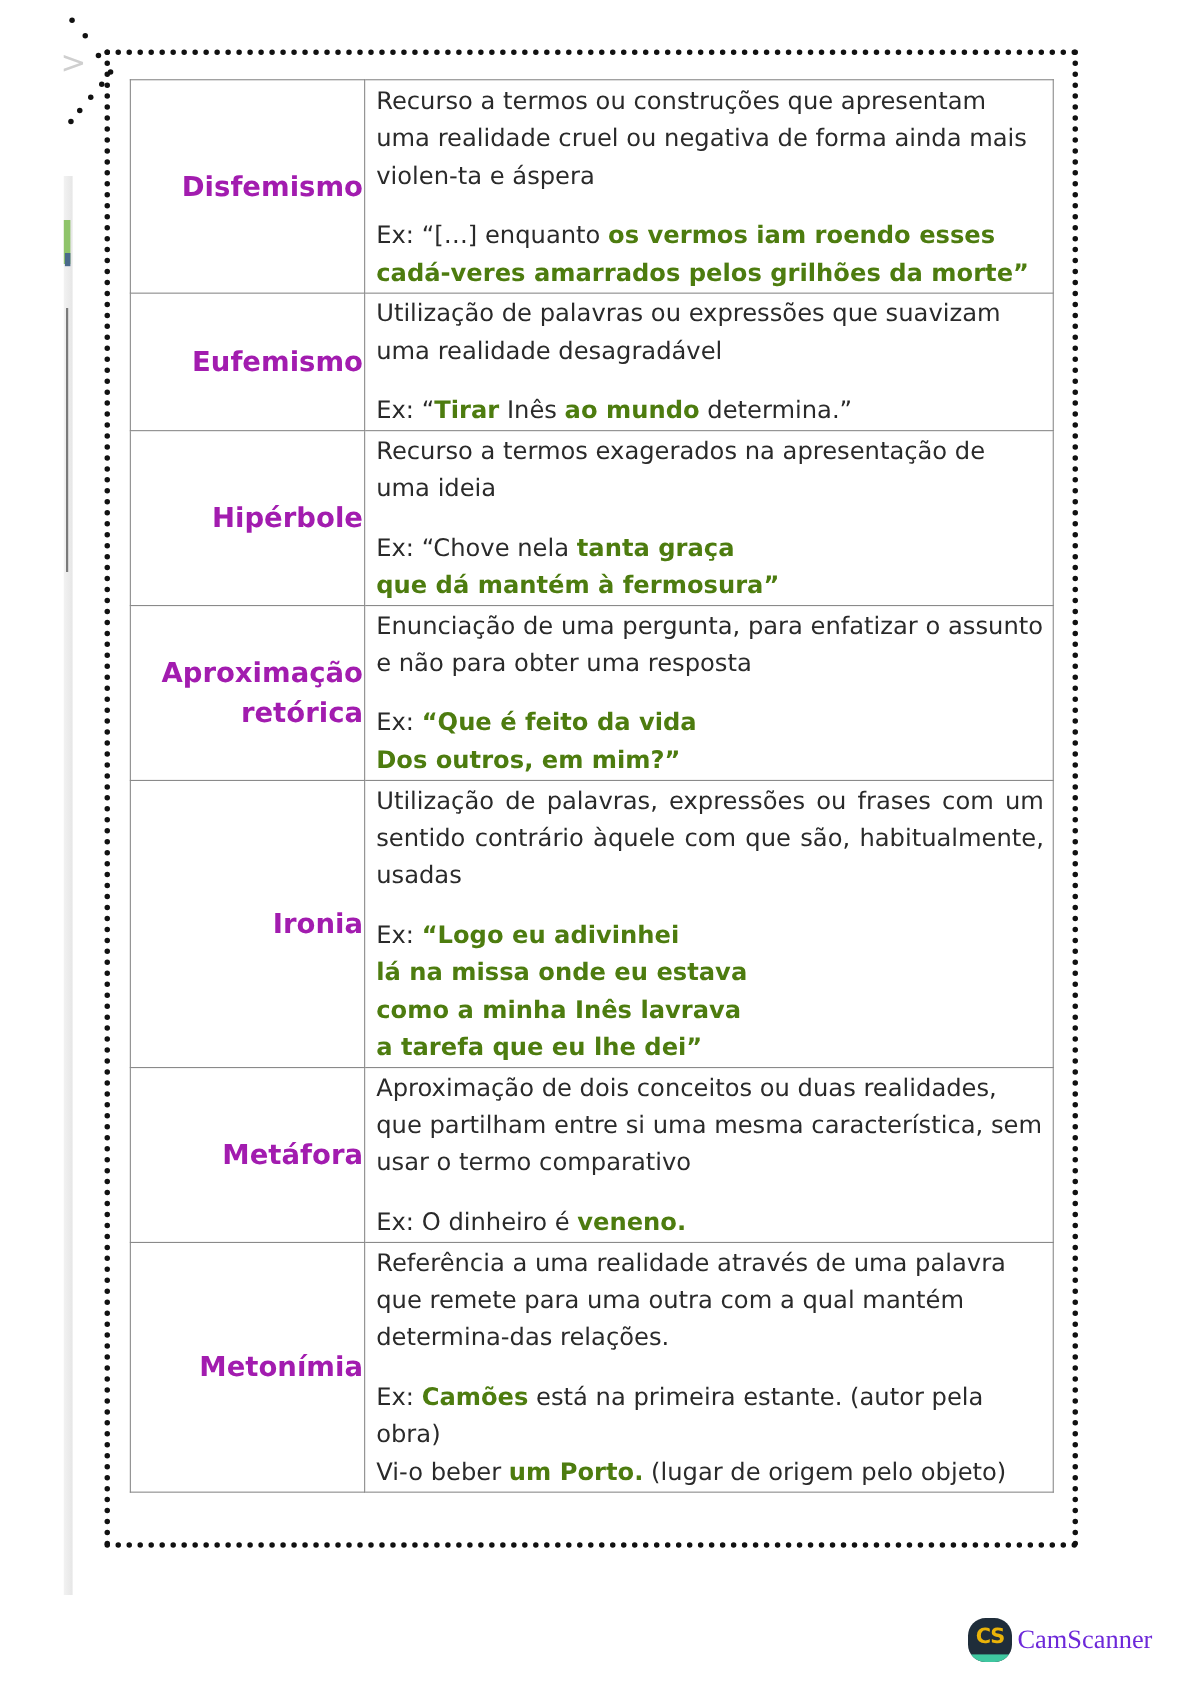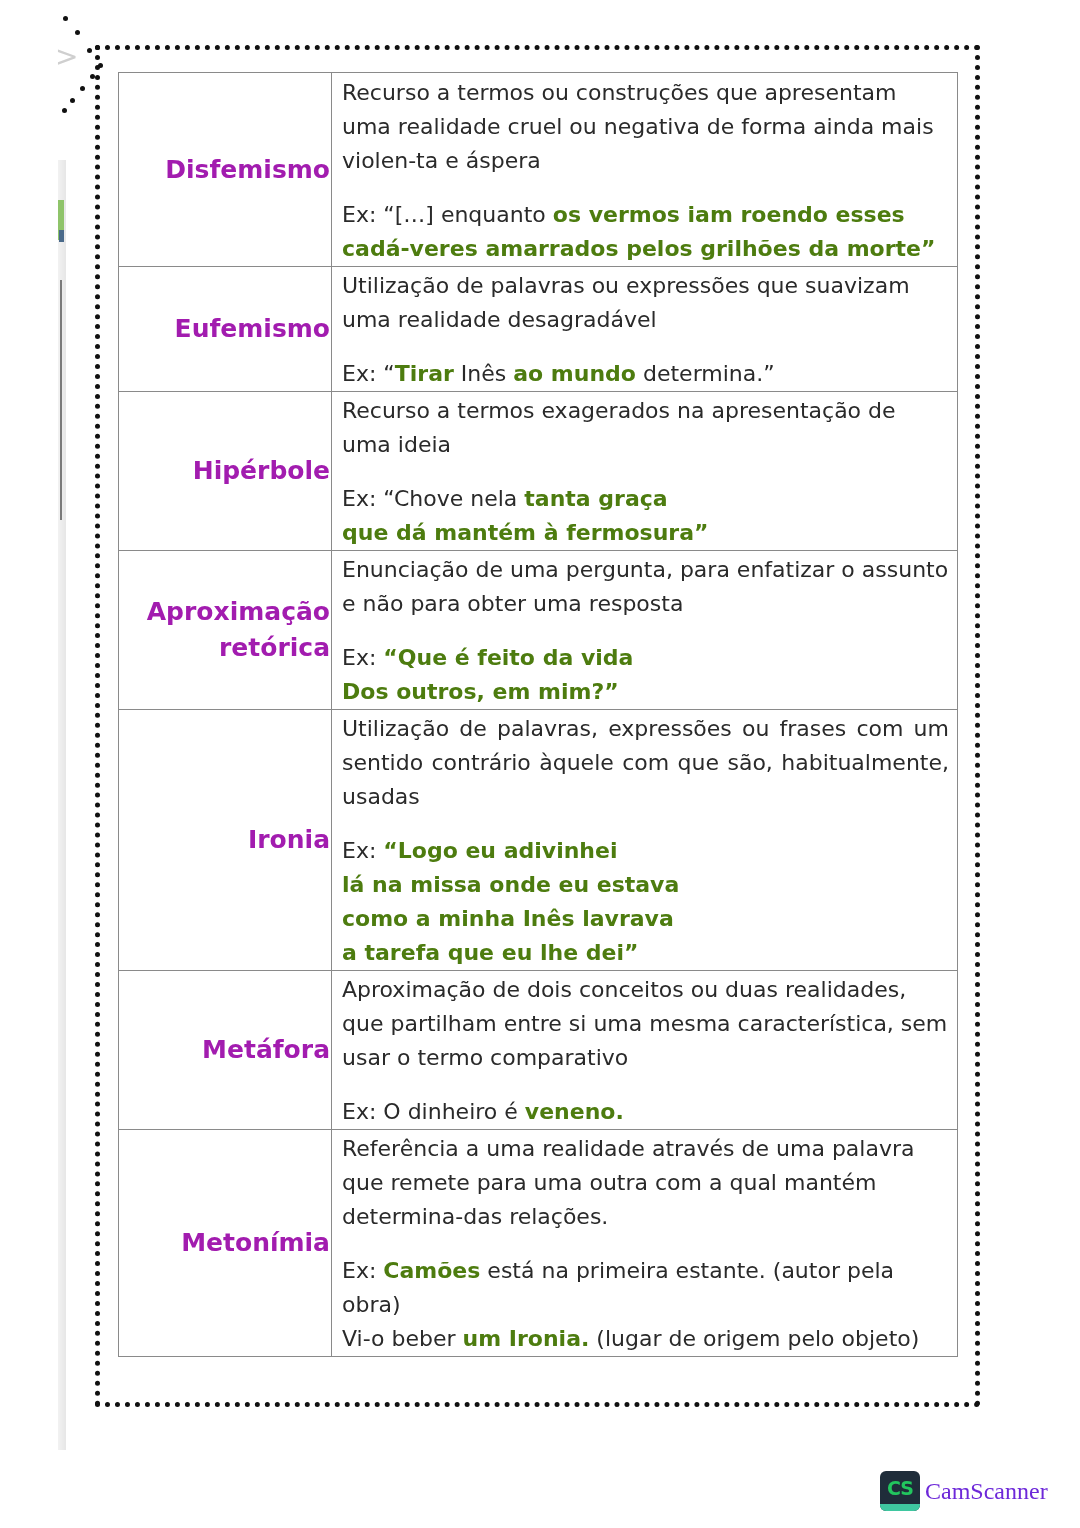--- a/index.html
+++ b/index.html
@@ -20,22 +20,22 @@
       border-collapse: collapse; table-layout: fixed; }
     table.figures td { border: 1.5px solid #8a8a8a; vertical-align: middle; }
     td.term { width: 210px; text-align: right; font-weight: bold; font-size: 25px;
       line-height: 36px; color: #a21caf; }
     td.desc { padding: 2px 8px 0 10px; font-size: 22px; line-height: 34px; color: #2a2a2a; }
     .def { margin: 0 0 20px 0; }
     .ex { margin: 0; }
     .ex b { color: #4d7c0f; }
     .justify { text-align: justify; }
     .cs-logo { position: absolute; left: 880px; top: 1471px; display: flex; align-items: center; }
-    .cs-badge { width: 40px; height: 40px; border-radius: 6px; background: #1f2d3a;
-      color: #22c55e; font-family: "DejaVu Sans", sans-serif; font-weight: bold; font-size: 19px;
+    .cs-badge { width: 40px; height: 40px; border-radius: 16px; background: #1f2d3a;
+      color: #eab308; font-family: "DejaVu Sans", sans-serif; font-weight: bold; font-size: 19px;
       display: flex; align-items: center; justify-content: center; position: relative; overflow: hidden; }
     .cs-badge::after { content: ""; position: absolute; left: 0; bottom: 0; width: 100%; height: 7px; background: #3fc7a0; }
     .cs-badge span { position: relative; top: -3px; letter-spacing: -1px; }
     .cs-text { margin-left: 5px; font-family: "Liberation Serif", serif; font-size: 24px; color: #6d28d9; }
   </style>
 </head>
 <body>
 
 <div class="fold-line">&gt;</div>
 <div class="left-strip">
@@ -98,21 +98,21 @@
     <td class="term"><span>Metáfora</span></td>
     <td class="desc">
       <p class="def">Aproximação de dois conceitos ou duas realidades, que partilham entre si uma mesma característica, sem usar o termo comparativo</p>
       <p class="ex"><span>Ex: O dinheiro é </span><b>veneno.</b></p>
     </td>
   </tr>
   <tr style="height:190px">
     <td class="term"><span>Metonímia</span></td>
     <td class="desc">
       <p class="def">Referência a uma realidade através de uma palavra que remete para uma outra com a qual mantém determina-das relações.</p>
-      <p class="ex"><span>Ex: </span><b>Camões</b><span> está na primeira estante. (autor pela obra)</span><br><span>Vi-o beber </span><b>um Ironia.</b><span> (lugar de origem pelo objeto)</span></p>
+      <p class="ex"><span>Ex: </span><b>Camões</b><span> está na primeira estante. (autor pela obra)</span><br><span>Vi-o beber </span><b>um Porto.</b><span> (lugar de origem pelo objeto)</span></p>
     </td>
   </tr>
 </tbody>
   </table>
 
 <div class="cs-logo">
   <div class="cs-badge">
       <span>CS</span>
     </div>
   <div class="cs-text">CamScanner</div>

